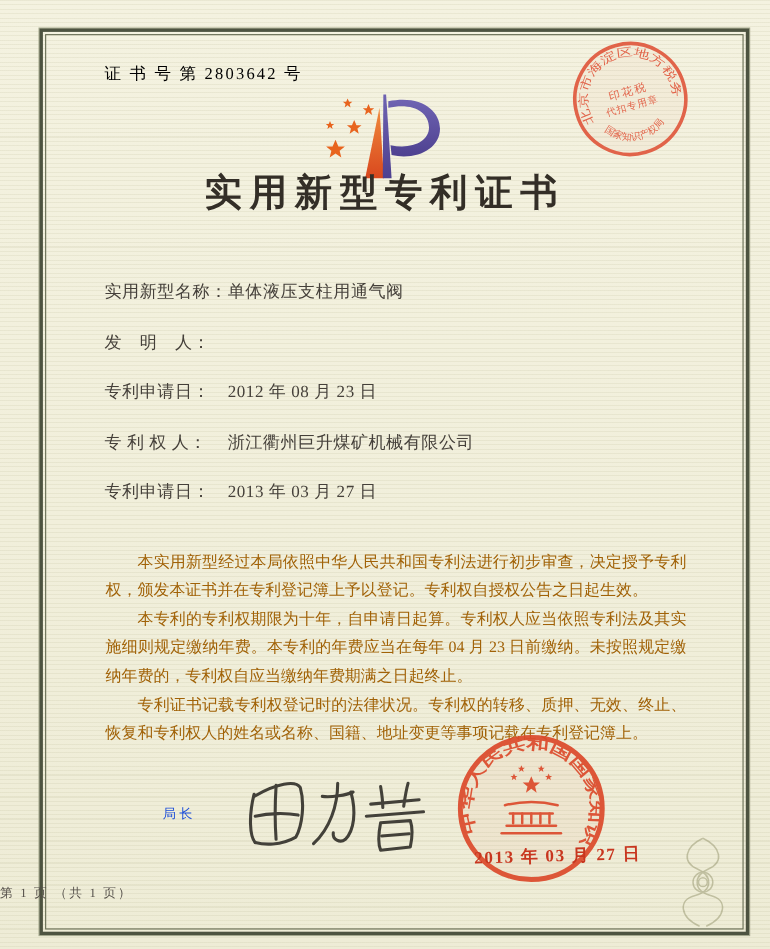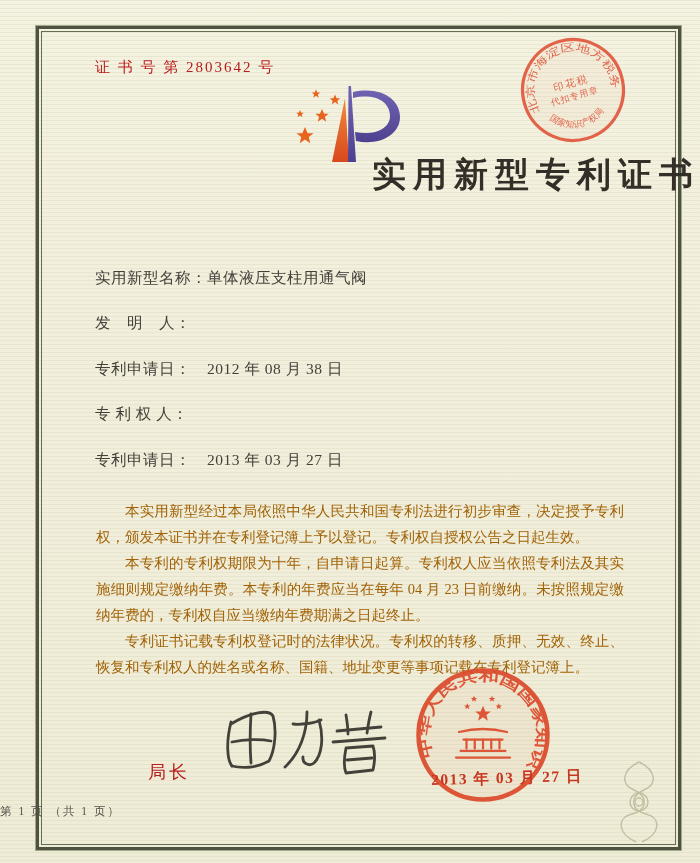--- a/index.html
+++ b/index.html
@@ -20,40 +20,40 @@
   .frame{
     position:absolute;left:36px;top:26px;right:19px;bottom:13px;
     border:3px solid #4d5340;
     box-shadow:0 0 0 1px #a3a78c;
   }
   .frame-inner{position:absolute;inset:2px;border:1px solid #666c52;}
   .content{position:absolute;inset:0;}
 
   .cert-no{
     position:absolute;left:95px;top:58px;
-    font-size:15px;letter-spacing:2px;color:#b91c1c;
+    font-size:15px;letter-spacing:2px;color:#000000;
   }
   .logo{position:absolute;left:282px;top:84px;width:136px;height:80px;}
   .title{
     position:absolute;left:0;top:152px;width:100%;
-    text-align:right;font-size:34px;font-weight:bold;
+    text-align:center;font-size:34px;font-weight:bold;
     letter-spacing:7px;color:#332e27;
   }
   .fields{position:absolute;left:95px;top:243px;right:70px;}
-  .field-row{display:flex;align-items:flex-end;height:45.5px;font-size:15.5px;color:#45403a;font-family:Liberation Serif, serif;}
+  .field-row{display:flex;align-items:center;height:45.5px;font-size:15.5px;color:#45403a;font-family:Liberation Serif, serif;}
   .field-label{flex:0 0 auto;min-width:112px;white-space:pre;letter-spacing:0.5px;}
   .field-value{white-space:pre;letter-spacing:0.5px;}
 
   .body-text{
     position:absolute;left:96px;top:498px;right:76px;
     font-size:14.5px;line-height:26px;text-align:justify;color:#a16207;
   }
   .body-text p{margin:0;text-indent:2em;}
 
-  .director{position:absolute;left:148px;top:760px;font-size:18px;letter-spacing:3px;color:#b91c1c;}
+  .director{position:absolute;left:148px;top:732px;font-size:12px;letter-spacing:3px;color:#1d4ed8;}
   .signature{position:absolute;left:215px;top:700px;width:185px;height:95px;}
 
   .gov-seal{position:absolute;left:408px;top:660px;width:150px;height:150px;opacity:0.93;}
   .seal-date{
     position:absolute;left:392px;top:768px;width:230px;text-align:center;
     font-size:15.5px;font-weight:bold;letter-spacing:1.5px;color:#c8361f;
     transform:rotate(-1.5deg);
   }
   .tax-stamp{position:absolute;left:517px;top:34px;width:112px;height:112px;transform:rotate(-16deg);opacity:0.9;}
 
@@ -104,24 +104,25 @@
     <div class="fields">
       <div class="field-row">
         <span class="field-label">实用新型名称：</span>
         <span class="field-value">单体液压支柱用通气阀</span>
       </div>
       <div class="field-row">
         <span class="field-label">发　明　人：</span>
       </div>
       <div class="field-row">
         <span class="field-label">专利申请日：</span>
-        <span class="field-value">2012 年 08 月 38 日</span>
+        <span class="field-value">2012 年 08 月 23 日</span>
       </div>
       <div class="field-row">
         <span class="field-label">专 利 权 人：</span>
+        <span class="field-value">浙江衢州巨升煤矿机械有限公司</span>
       </div>
       <div class="field-row">
         <span class="field-label">专利申请日：</span>
         <span class="field-value">2013 年 03 月 27 日</span>
       </div>
     </div>
 
     <div class="body-text">
       <p>本实用新型经过本局依照中华人民共和国专利法进行初步审查，决定授予专利权，颁发本证书并在专利登记簿上予以登记。专利权自授权公告之日起生效。</p>
       <p>本专利的专利权期限为十年，自申请日起算。专利权人应当依照专利法及其实施细则规定缴纳年费。本专利的年费应当在每年 04 月 23 日前缴纳。未按照规定缴纳年费的，专利权自应当缴纳年费期满之日起终止。</p>

